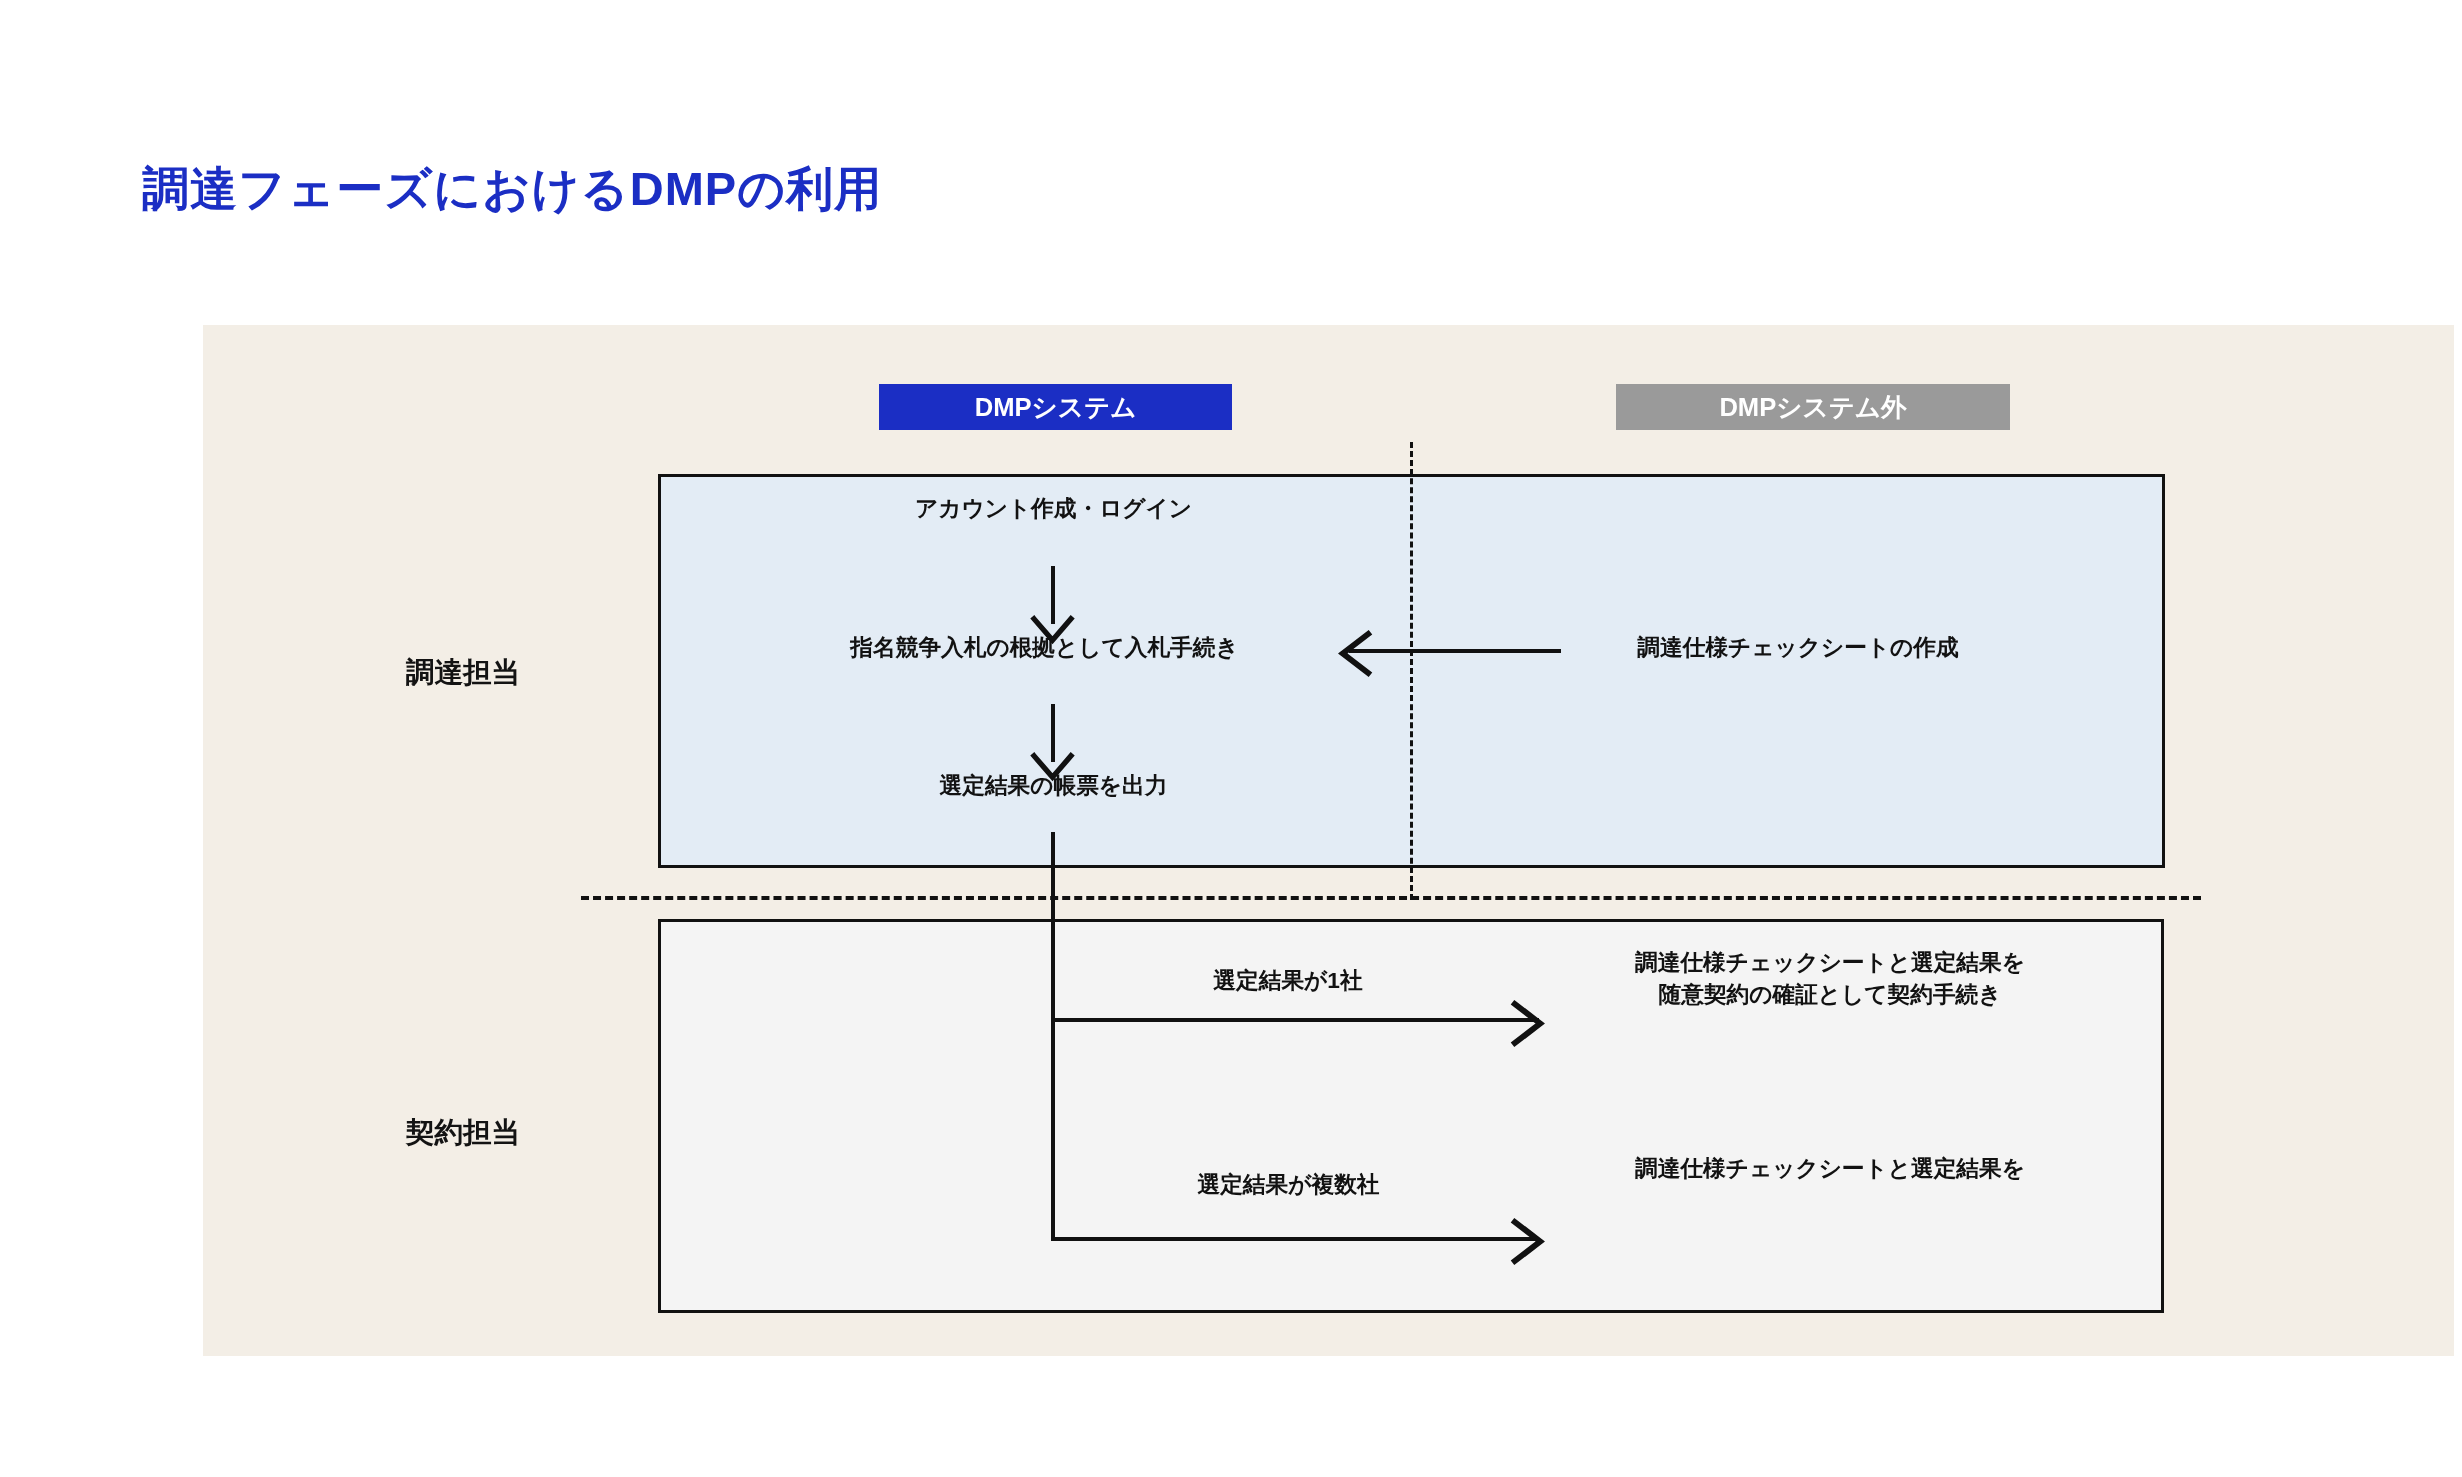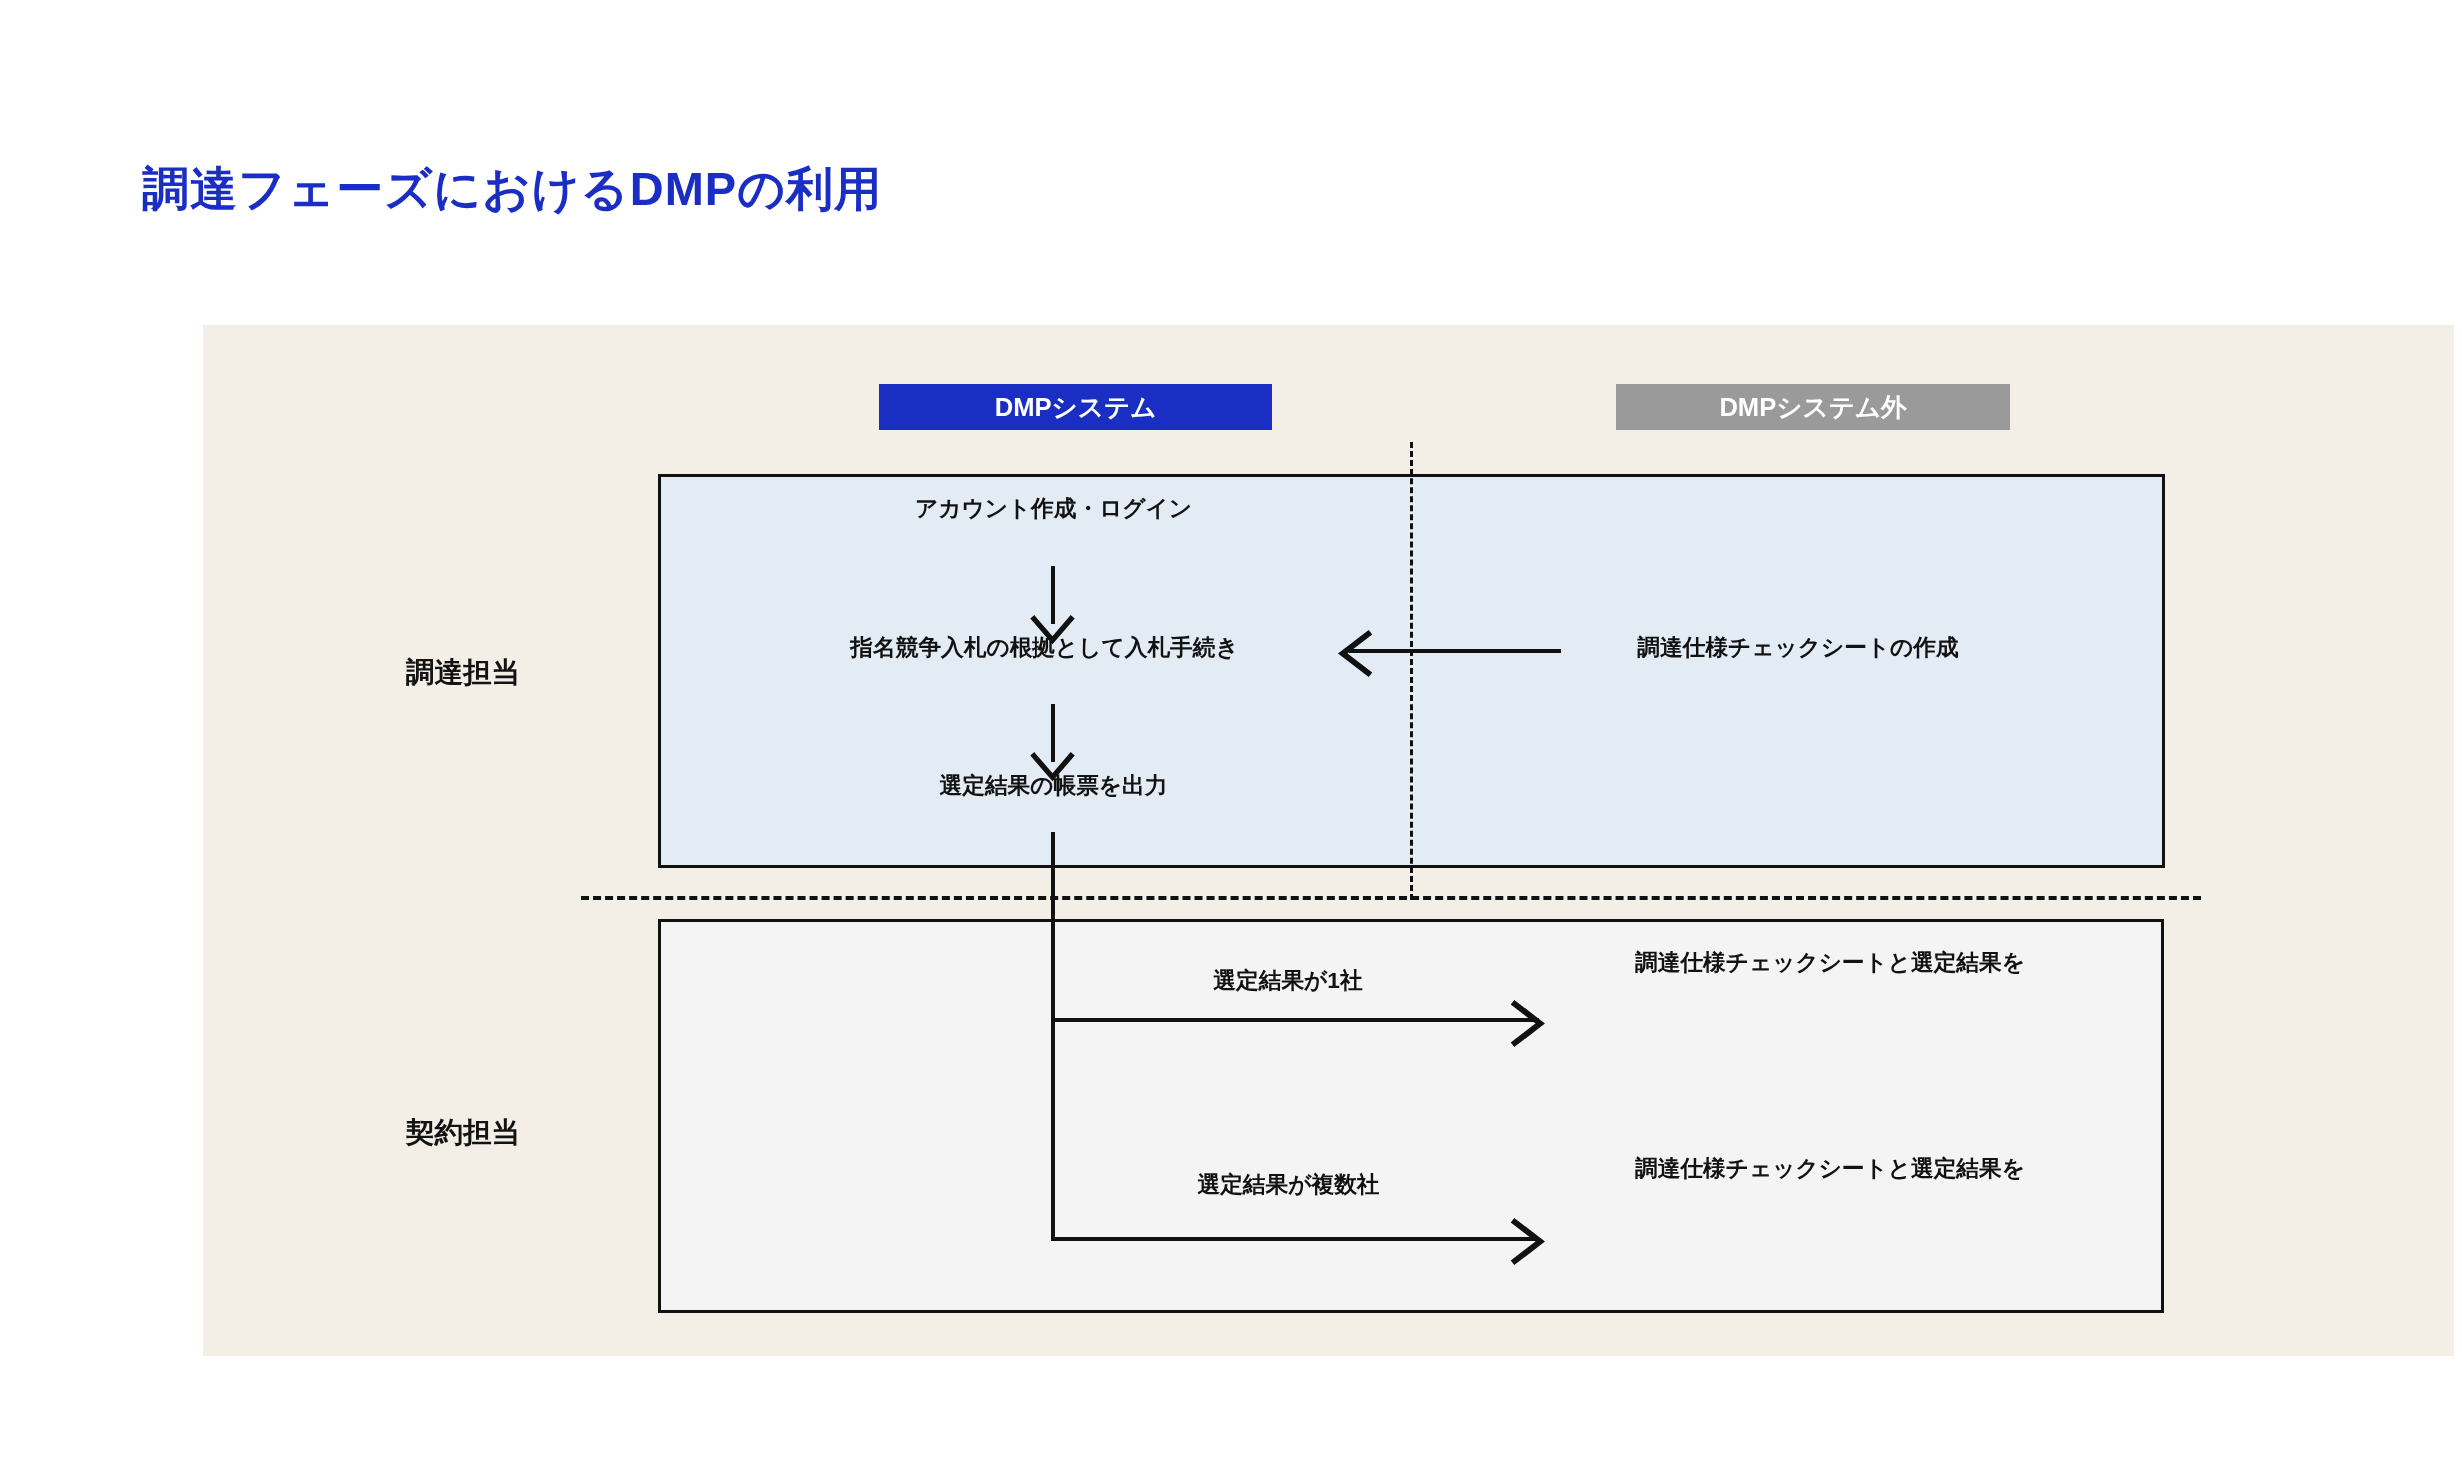--- a/index.html
+++ b/index.html
@@ -160,21 +160,21 @@
 <body>
 
 <div id="slide-title">調達フェーズにおけるDMPの利用</div>
 
 <div id="diagram-canvas">
 
   <div class="lane-label" id="lane-label-procurement" style="left:142px; top:328px; width:236px;">調達担当</div>
 
   <div class="lane-label" id="lane-label-contract" style="left:142px; top:788px; width:236px;">契約担当</div>
 
-  <div class="col-badge" id="badge-dmp-system" style="left:676px; top:59px; width:393px;">DMPシステム</div>
+  <div class="col-badge" id="badge-dmp-system" style="left:676px; top:59px; width:353px;">DMPシステム</div>
 
   <div class="col-badge" id="badge-dmp-outside" style="left:1413px; top:59px; width:394px;">DMPシステム外</div>
 
   <div class="panel" id="panel-procurement" style="left:455px; top:149px; width:1507px; height:394px;">
   </div>
 
   <div class="panel" id="panel-contract" style="left:455px; top:594px; width:1506px; height:394px;">
   </div>
 
   <div id="lane-divider" style="left:378px; top:571px; width:1620px;"></div>
@@ -188,20 +188,21 @@
   <div class="step" id="step-report" style="left:501px; top:444px; width:699px;">選定結果の帳票を出力</div>
 
   <div class="step" id="step-create-sheet" style="left:1275px; top:306px; width:640px;">調達仕様チェックシートの作成</div>
 
   <div class="step" id="branch-label-single" style="left:888px; top:639px; width:394px;">選定結果が1社</div>
 
   <div class="step" id="branch-label-multi" style="left:876px; top:843px; width:419px;">選定結果が複数社</div>
 
   <div class="step two-line" id="outcome-contract" style="left:1334px; top:621px; width:586px;">
     <div>調達仕様チェックシートと選定結果を</div>
+    <div>随意契約の確証として契約手続き</div>
   </div>
 
   <div class="step two-line" id="outcome-bid" style="left:1334px; top:827px; width:586px;">
     <div>調達仕様チェックシートと選定結果を</div>
   </div>
 
   <div class="stroke" id="flow-v1" style="left:848px; top:241px; width:4.4px; height:58px;"></div>
 
   <div class="stroke" id="flow-v2" style="left:848px; top:379px; width:4.4px; height:58px;"></div>
 

